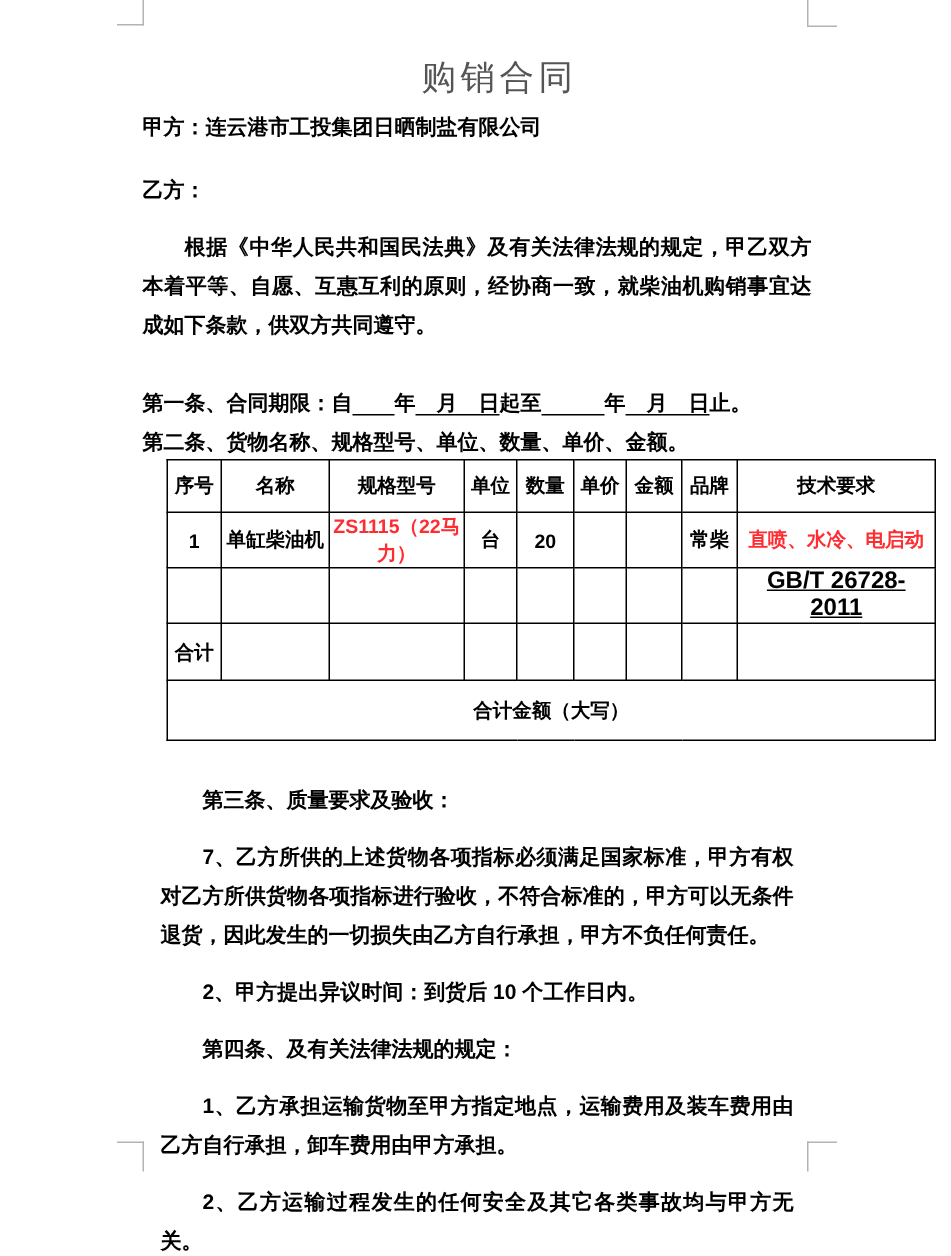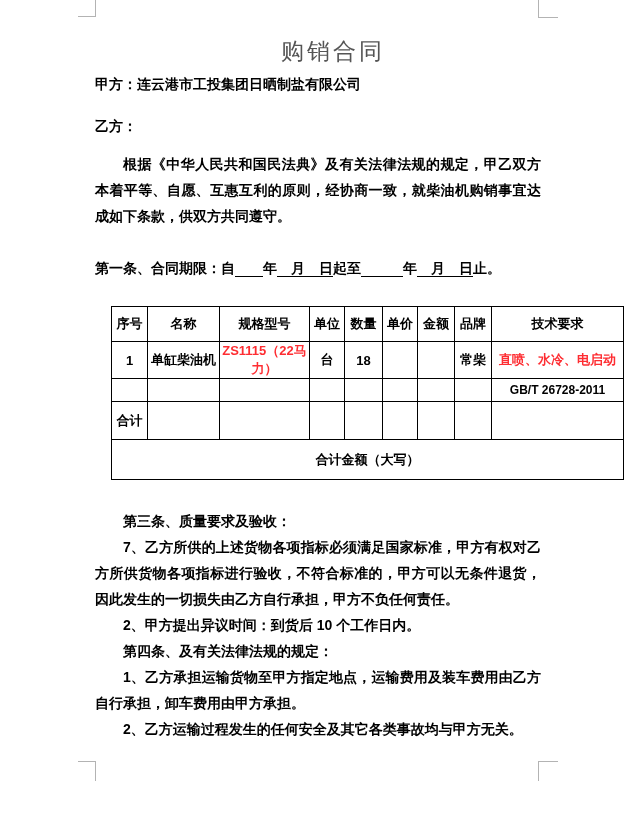--- a/index.html
+++ b/index.html
@@ -33,47 +33,48 @@
     border-collapse:collapse;table-layout:fixed;
   }
   .goods-table td{
     border:1px solid #000;text-align:center;vertical-align:middle;
     padding:0 2px;font-size:13px;font-weight:bold;overflow:hidden;
   }
   .c0{width:36px;} .c1{width:72px;} .c2{width:90px;} .c3{width:35px;}
   .c4{width:38px;} .c5{width:35px;} .c6{width:37px;} .c7{width:37px;} .c8{width:132px;}
   .r-head td{height:34px;}
   .r-item td{height:35px;}
-  .r-std td{height:22px;font-size:12px;}
+  .r-std td{height:22px;font-size:16px;text-decoration:underline;}
   .r-total td{height:37px;font-family:Liberation Mono, monospace;}
   .r-grand td{height:39px;}
   .red{color:#fe2d32;}
 
   .sec{left:95px;top:508px;width:446px;}
-  .sec p{margin:0;text-indent:2em;text-align:justify;}
+  .sec p{margin:12px;text-indent:2em;text-align:justify;}
 </style>
 </head>
 <body>
 
 <div class="page">
 
   <div class="crop crop-tl"></div>
   <div class="crop crop-tr"></div>
   <div class="crop crop-bl"></div>
   <div class="crop crop-br"></div>
 
   <h1 class="title">购销合同</h1>
 
   <p class="abs bodytext party-a">甲方：连云港市工投集团日晒制盐有限公司</p>
   <p class="abs bodytext party-b">乙方：</p>
 
   <p class="abs bodytext preamble">根据《中华人民共和国民法典》及有关法律法规的规定，甲乙双方本着平等、自愿、互惠互利的原则，经协商一致，就柴油机购销事宜达成如下条款，供双方共同遵守。</p>
 
   <p class="abs bodytext clause1"><span>第一条、合同期限：自</span><span class="blank">　　</span><span>年</span><span class="blank">　月　日</span><span>起至</span><span class="blank">　　　</span><span>年</span><span class="blank">　月　日</span><span>止。</span></p>
 
+  <p class="abs bodytext clause2">第二条、货物名称、规格型号、单位、数量、单价、金额。</p>
 
   <table class="goods-table">
     <colgroup>
       <col class="c0">
         <col class="c1">
         <col class="c2">
         <col class="c3">
         <col class="c4">
       <col class="c5">
         <col class="c6">
@@ -90,21 +91,21 @@
         <td>单价</td>
         <td>金额</td>
         <td>品牌</td>
         <td>技术要求</td>
       </tr>
       <tr class="r-item">
         <td>1</td>
         <td>单缸柴油机</td>
         <td class="red">ZS1115（22马力）</td>
         <td>台</td>
-        <td>18</td>
+        <td>20</td>
         <td></td>
         <td></td>
         <td>常柴</td>
         <td class="red">直喷、水冷、电启动</td>
       </tr>
       <tr class="r-std">
         <td></td>
         <td></td>
         <td></td>
         <td></td>

